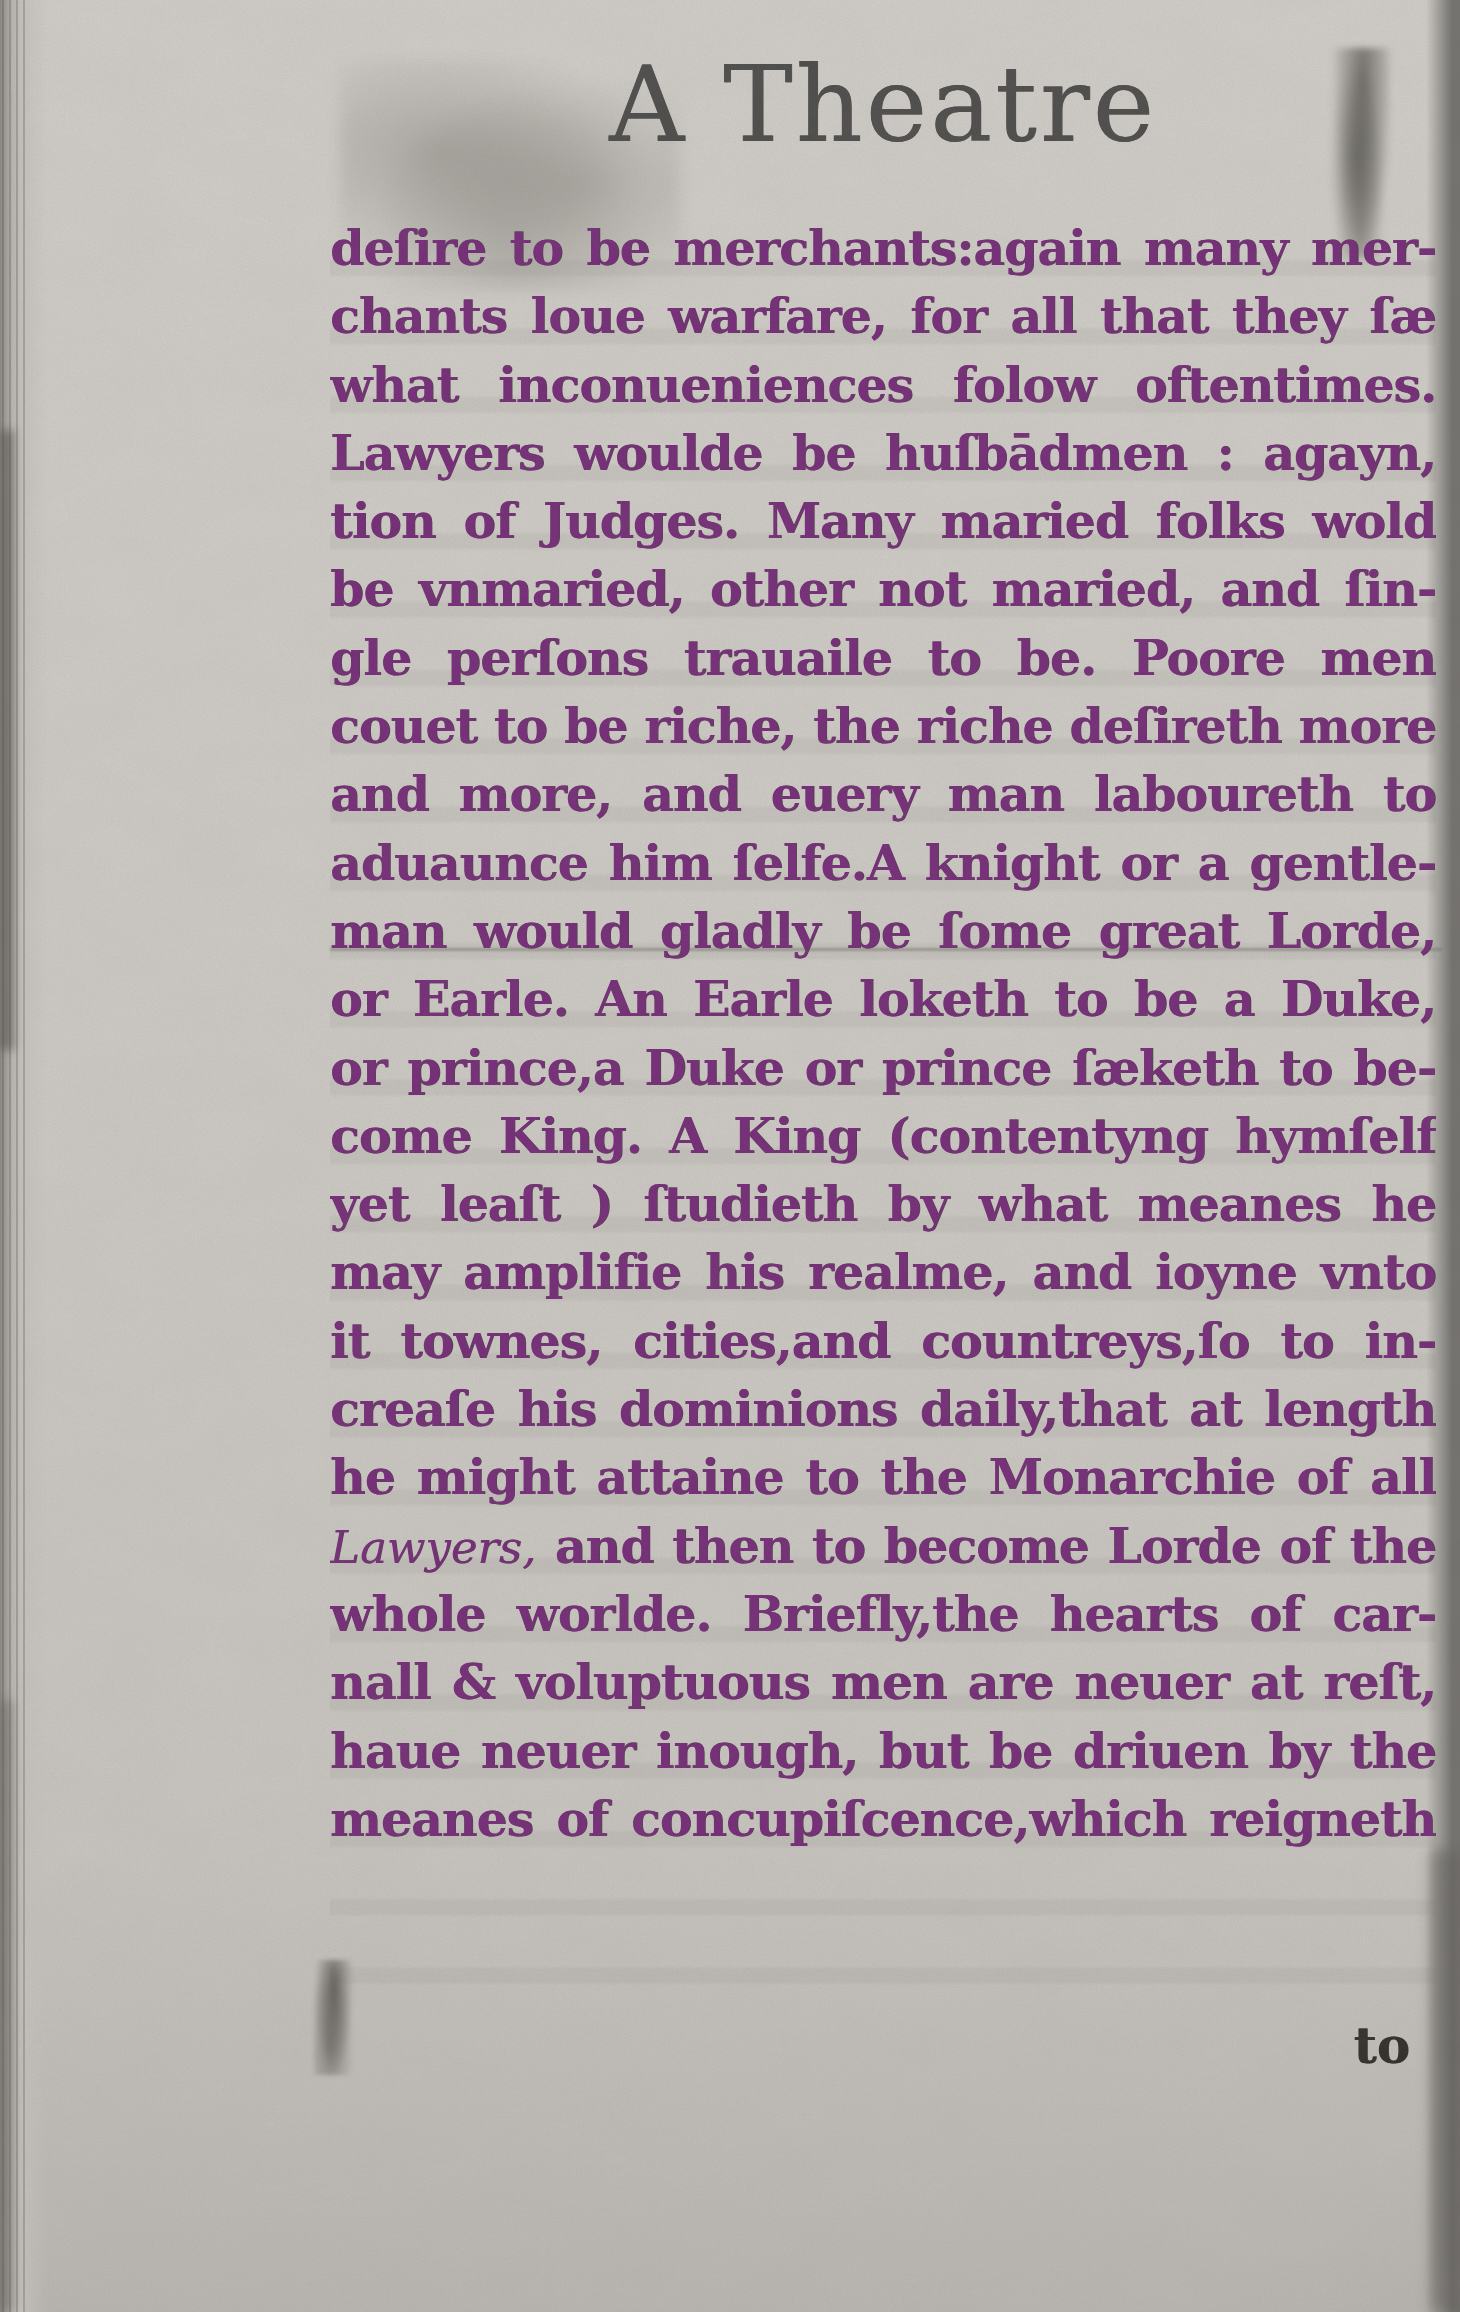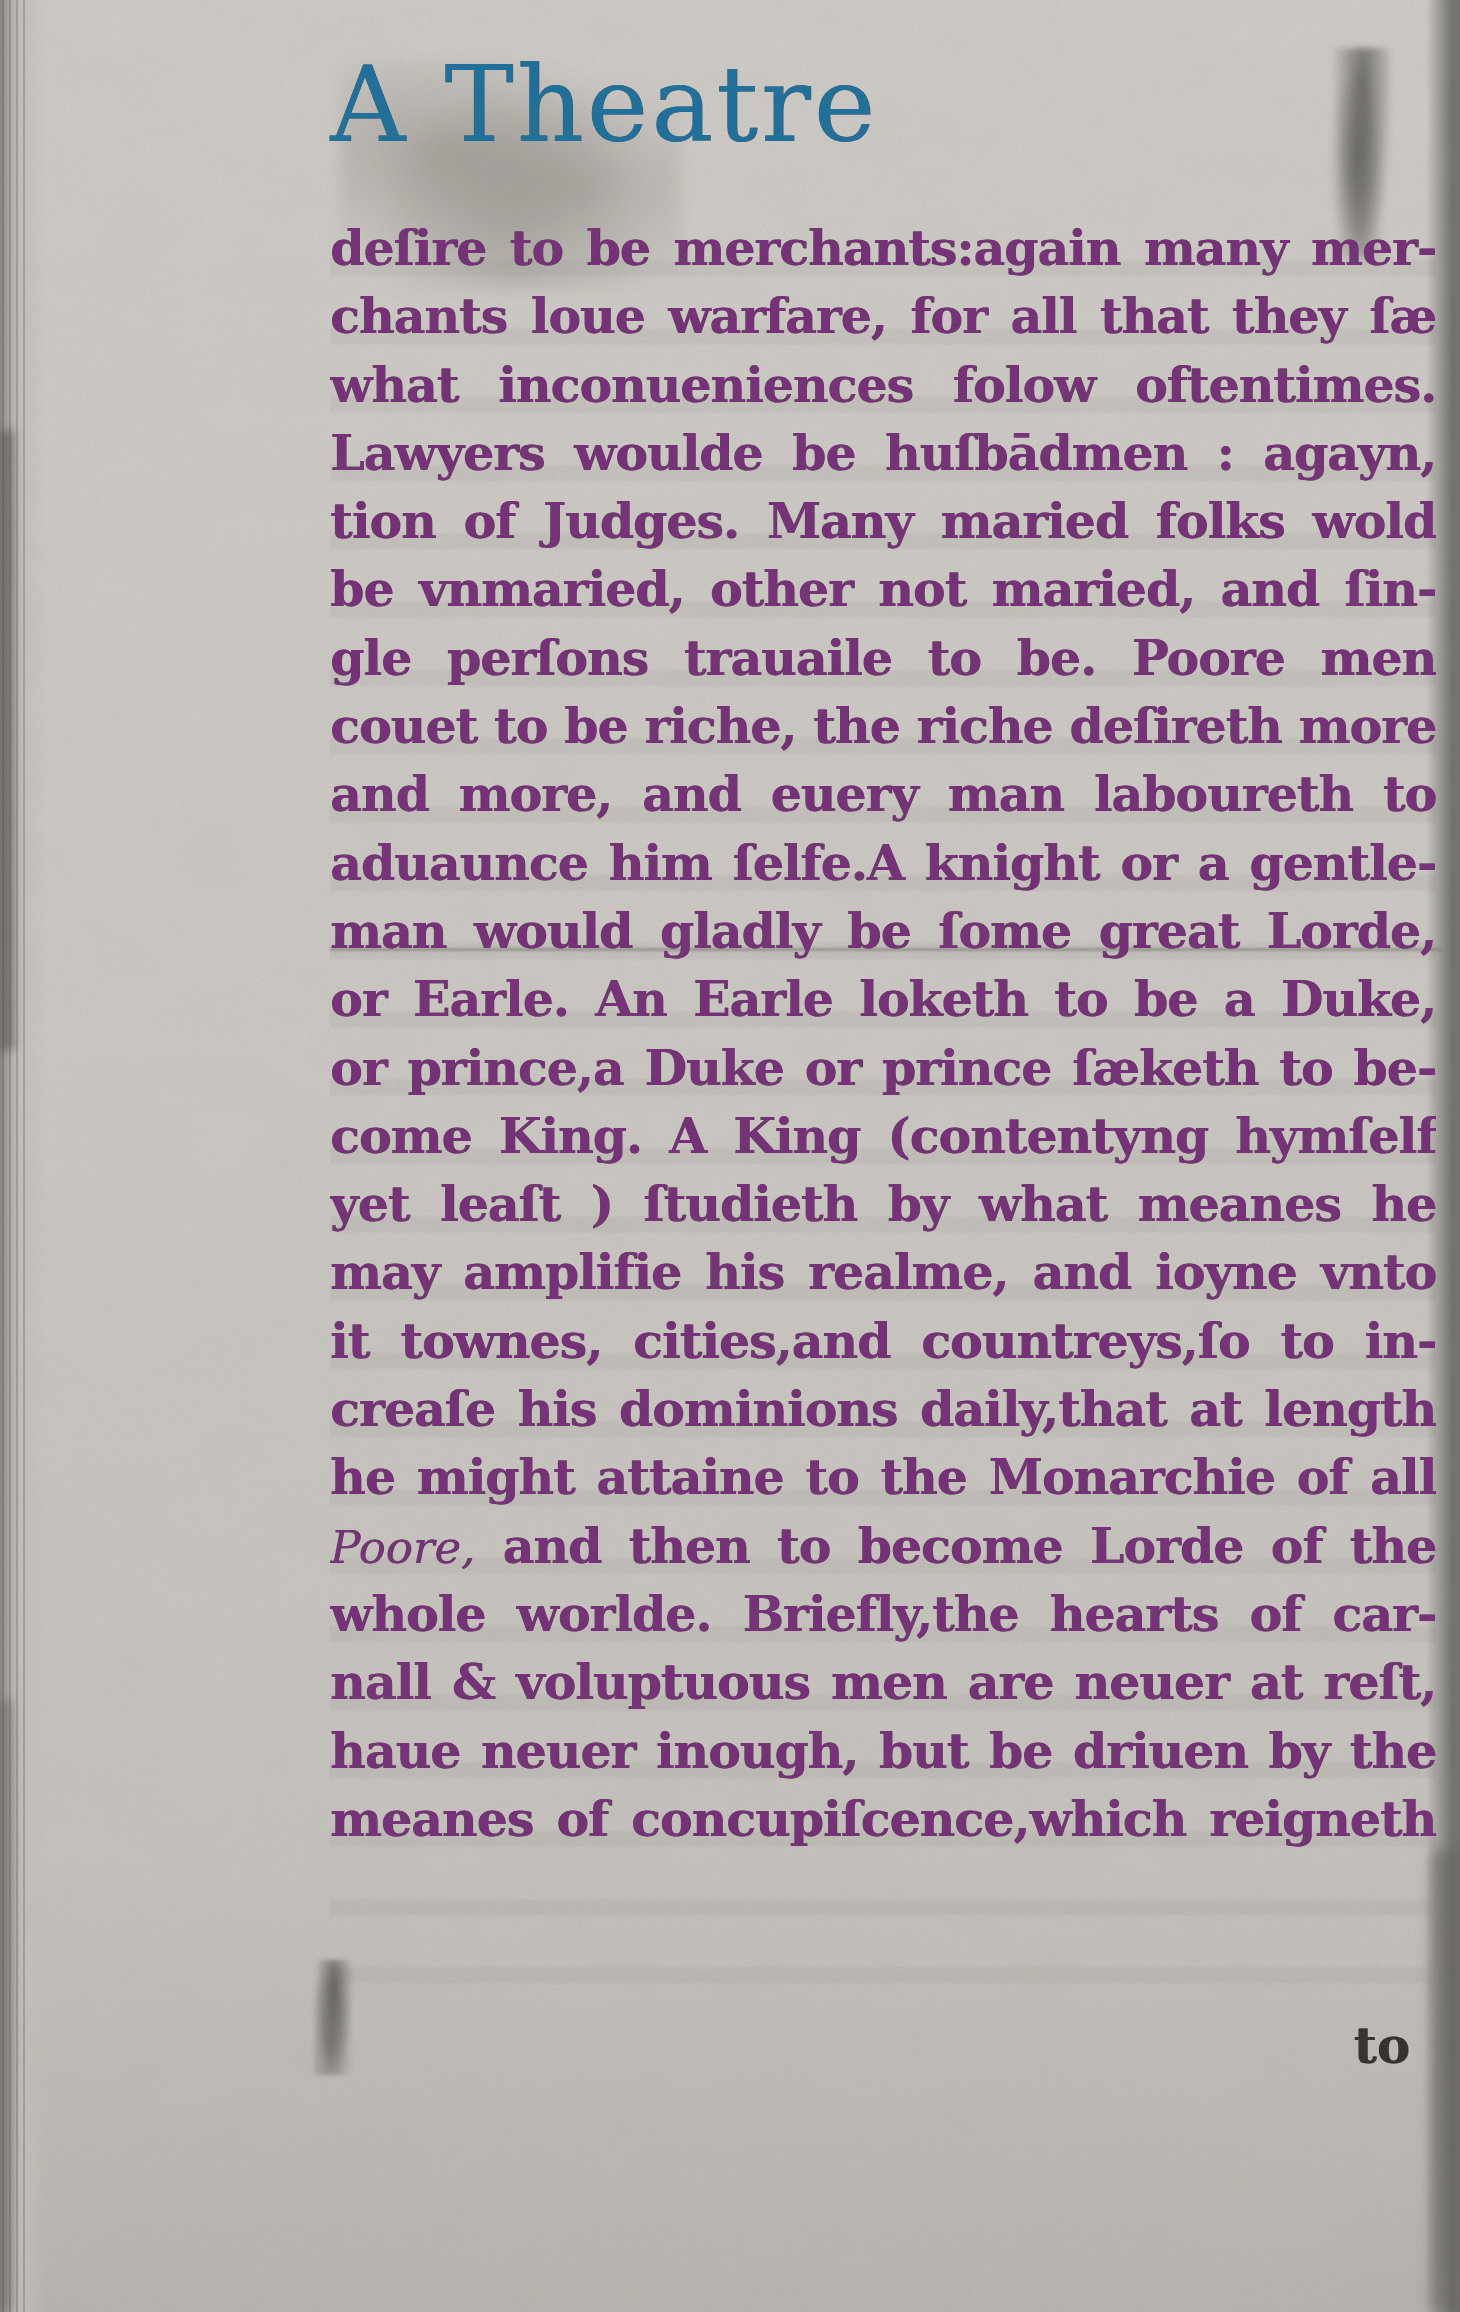--- a/index.html
+++ b/index.html
@@ -44,22 +44,22 @@
       radial-gradient(ellipse at 45% 55%, rgba(45,43,40,.45), rgba(0,0,0,0) 62%),
       radial-gradient(ellipse at 50% 85%, rgba(45,43,40,.35), rgba(0,0,0,0) 60%);}
   .ink-blot-bottom-left{left:314px;top:1960px;width:40px;height:115px;filter:blur(2px);
     background:
       radial-gradient(ellipse at 50% 25%, rgba(30,28,25,.6), rgba(0,0,0,0) 70%),
       radial-gradient(ellipse at 40% 75%, rgba(30,28,25,.42), rgba(0,0,0,0) 70%);}
   .scratch-line{left:330px;top:948px;width:1112px;height:3px;background:rgba(115,111,105,.55);filter:blur(1px);}
 
   
   .page-title{
-    position:absolute;left:330px;top:50px;width:1106px;
-    font-size:104px;line-height:110px;letter-spacing:3px;color:#0369a1;
+    position:absolute;left:330px;top:50px;width:1106px;text-align:center;
+    font-size:104px;line-height:110px;letter-spacing:3px;color:#404040;
     text-shadow:0.6px 0 0 rgba(38,35,31,.8);
   }
   .text-block{position:absolute;left:330px;top:214px;width:1106px;color:#701a75;}
   .line{
     height:68.3px;line-height:68.3px;overflow:hidden;
     font-size:49px;font-weight:bold;letter-spacing:-1px;word-spacing:-4px;
     text-align:justify;text-align-last:justify;
     text-shadow:0.6px 0 0 rgba(31,28,24,.85);
   }
   .line .italic{font-style:italic;font-weight:normal;font-size:45px;letter-spacing:0;}
@@ -101,21 +101,21 @@
     <div class="line">aduaunce him ſelfe.A knight or a gentle-</div>
     <div class="line">man would gladly be ſome great Lorde,</div>
     <div class="line">or Earle. An Earle loketh to be a Duke,</div>
     <div class="line">or prince,a Duke or prince ſæketh to be-</div>
     <div class="line">come King. A King (contentyng hymſelf</div>
     <div class="line">yet leaſt ) ſtudieth by what meanes he</div>
     <div class="line">may amplifie his realme, and ioyne vnto</div>
     <div class="line">it townes, cities,and countreys,ſo to in-</div>
     <div class="line">creaſe his dominions daily,that at length</div>
     <div class="line">he might attaine to the Monarchie of all</div>
-    <div class="line"><span class="italic">Poore,</span><span> and then to become Lorde of the</span></div>
+    <div class="line"><span class="italic">Lawyers,</span><span> and then to become Lorde of the</span></div>
     <div class="line">whole worlde. Briefly,the hearts of car-</div>
     <div class="line">nall &amp; voluptuous men are neuer at reſt,</div>
     <div class="line">haue neuer inough, but be driuen by the</div>
     <div class="line">meanes of concupiſcence,which reigneth</div>
   </div>
 <div class="catchword">to</div>
 
 <svg class="grain" width="1460" height="2312" xmlns="http://www.w3.org/2000/svg">
   <filter id="grainFine">
     <feTurbulence type="fractalNoise" baseFrequency="0.9" numOctaves="2" seed="7" stitchTiles="stitch"></feTurbulence>

